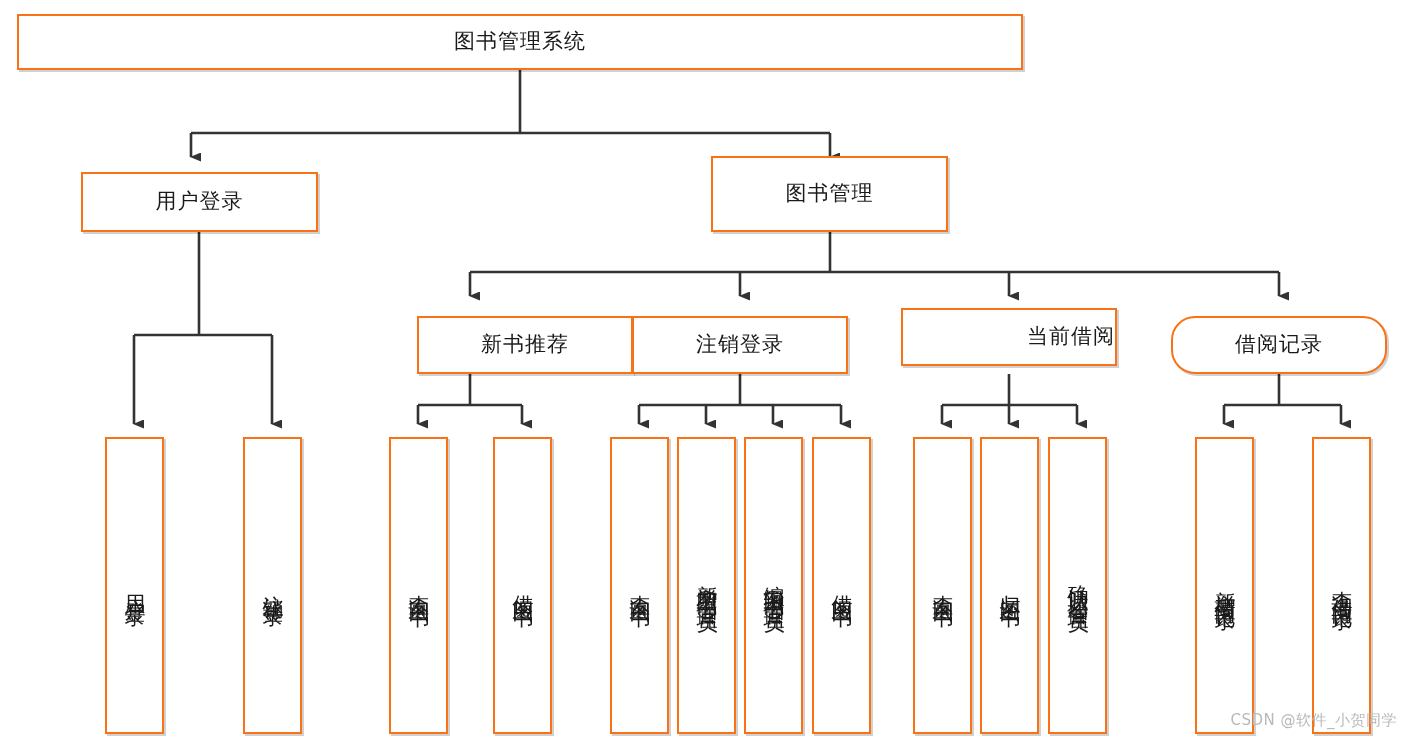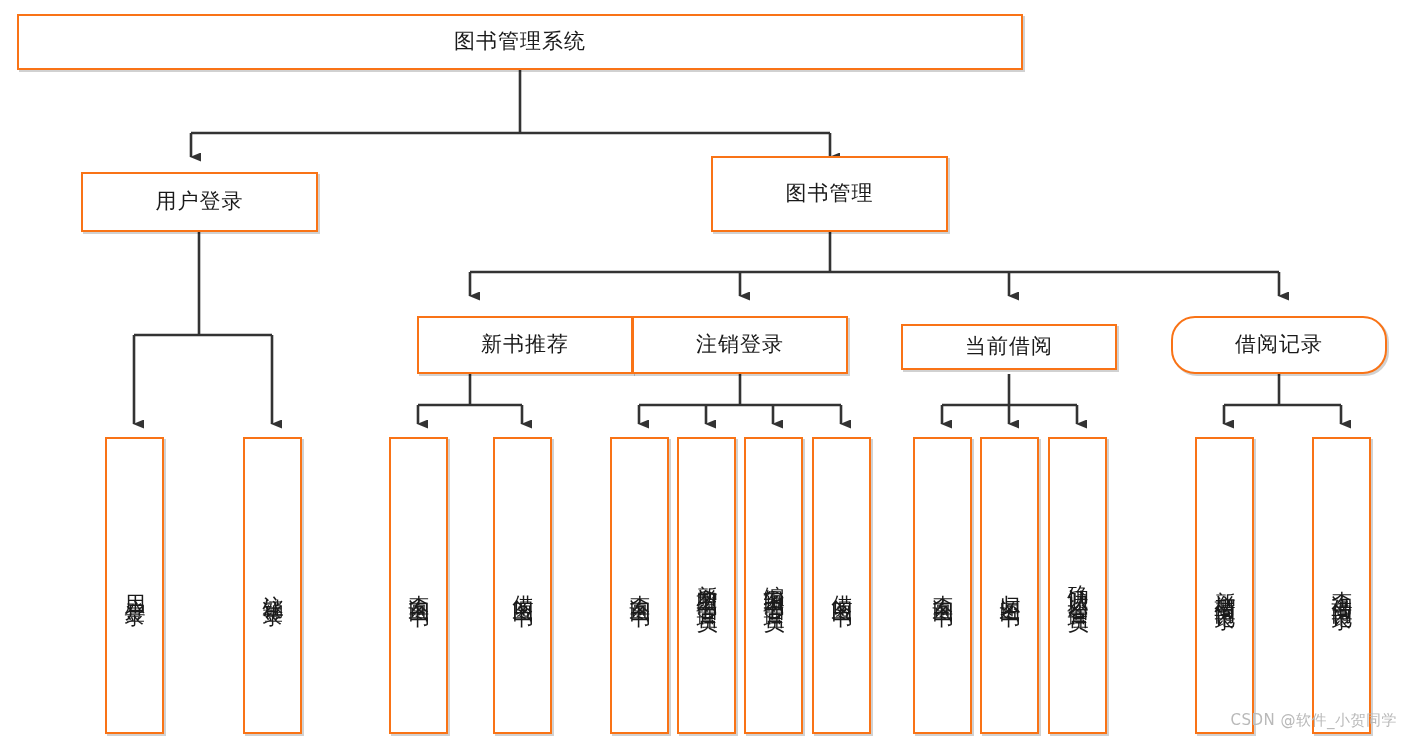--- a/index.html
+++ b/index.html
@@ -135,21 +135,21 @@
   <div class="node horiz" style="left:711px; top:156px; width:237px; height:76px;">
     <span class="node-label">图书管理</span>
   </div>
 
   <div class="node horiz" style="left:378px; top:316px; width:216px; height:58px;margin-left:39px;">
     <span class="node-label">新书推荐</span>
   </div>
   <div class="node horiz" style="left:632px; top:316px; width:216px; height:58px;">
     <span class="node-label">注销登录</span>
   </div>
-  <div class="node horiz" style="left:901px; top:324px; width:216px; height:46px;">
+  <div class="node horiz" style="left:901px; top:308px; width:216px; height:58px;justify-content:flex-end;">
     <span class="node-label">当前借阅</span>
   </div>
   <div class="node horiz" style="left:1171px; top:316px; width:216px; height:58px;border-radius:24px;">
     <span class="node-label">借阅记录</span>
   </div>
 
   <div class="node vert" style="left:105px; top:437px; width:59px; height:297px;">
     <span class="node-label">用户登录</span>
   </div>
   <div class="node vert" style="left:243px; top:437px; width:59px; height:297px;">

